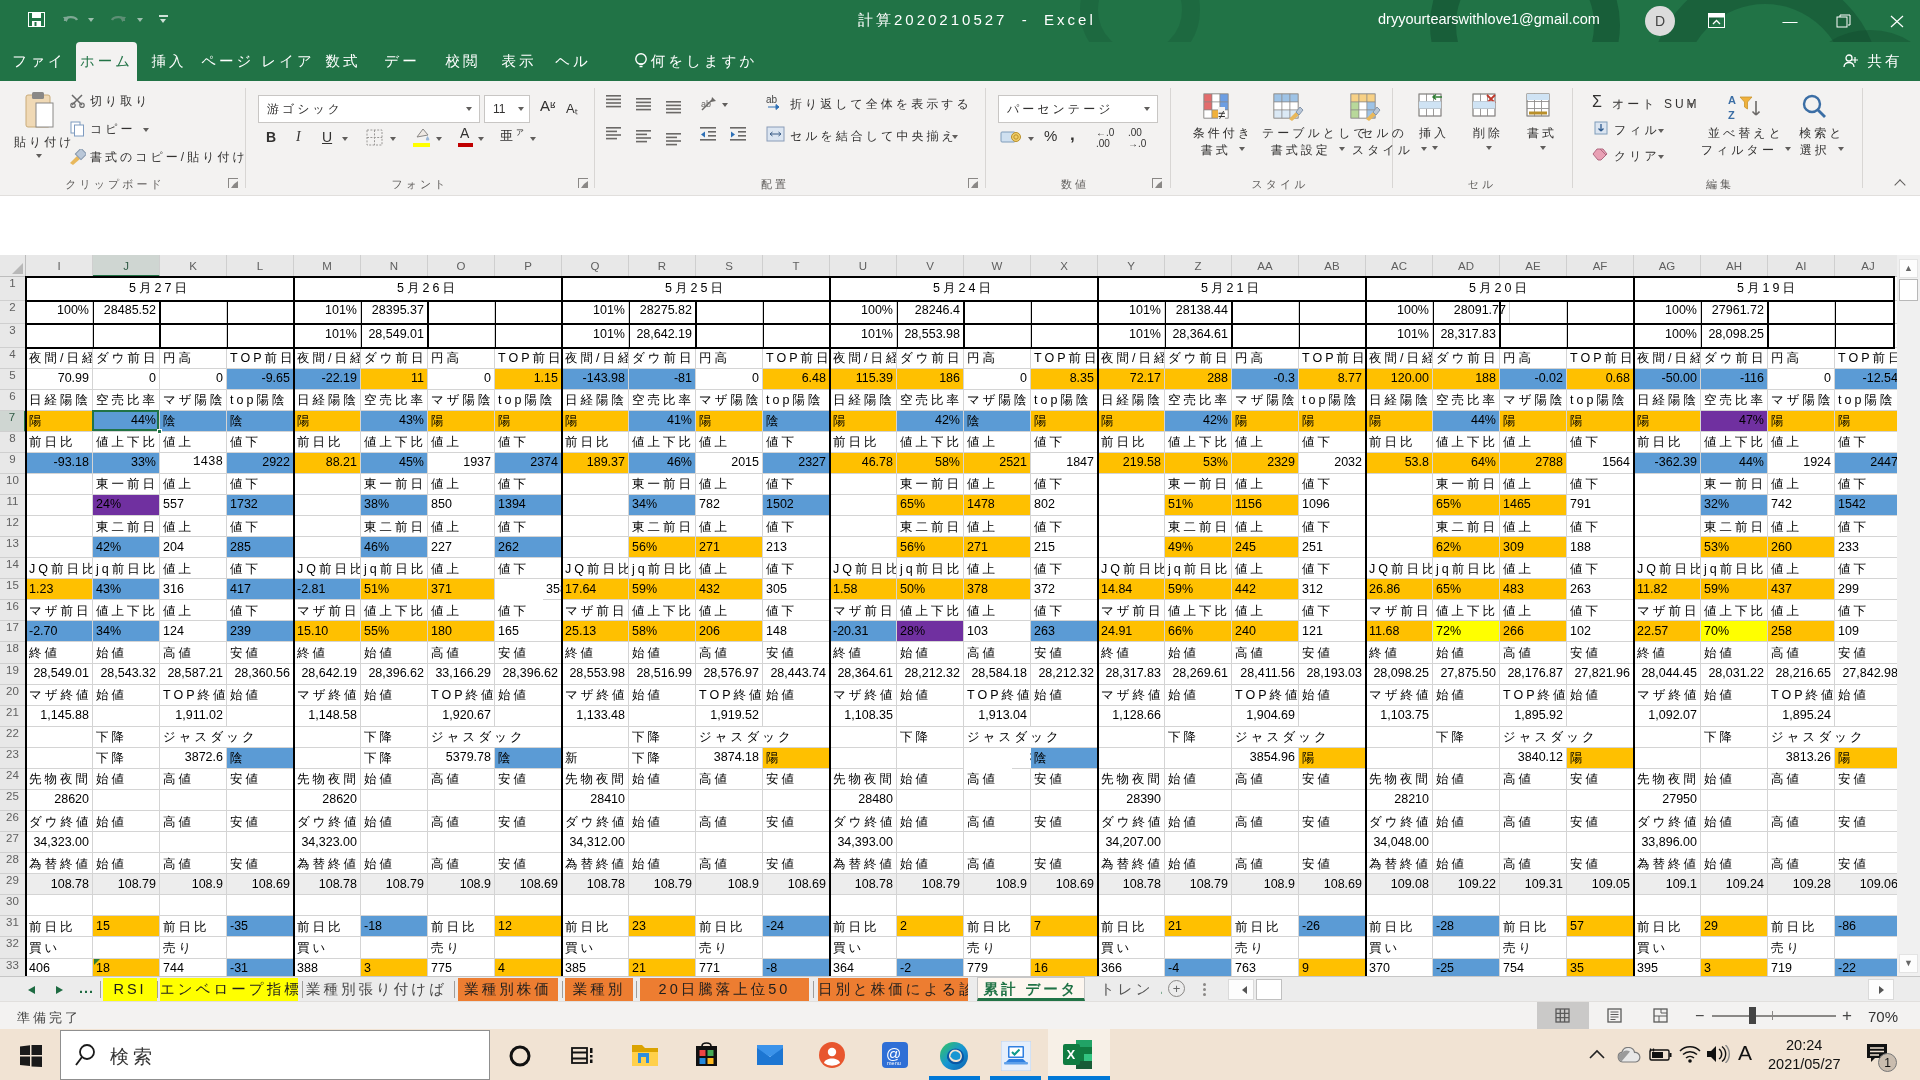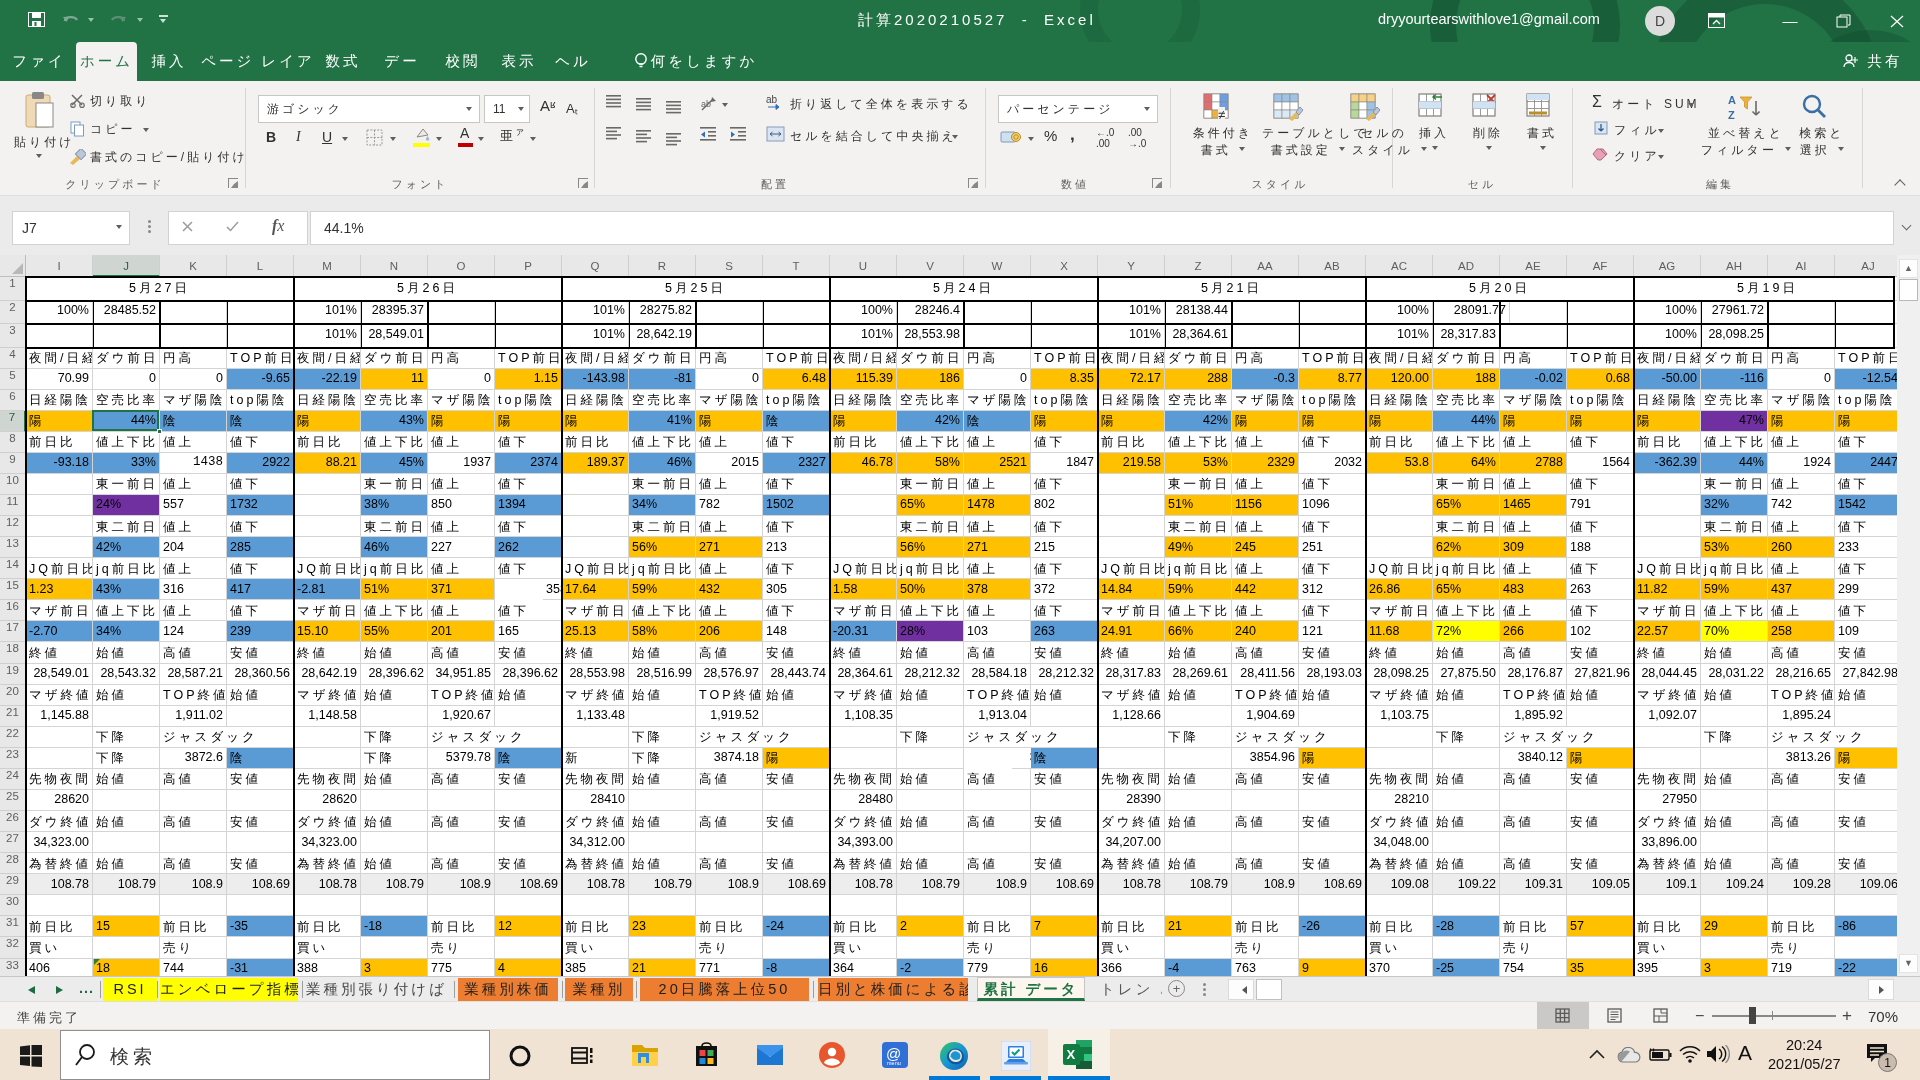--- a/index.html
+++ b/index.html
@@ -389,41 +389,20 @@
 <div class="rtxt j" style="left:1700px;top:44px;width:92px;text-align:center">並べ替えと<br>フィルター <span class="tdn"></span></div>
 <svg class="icn" style="left:1800px;top:12px" width="28" height="28" viewBox="0 0 28 28">
         <circle cx="12" cy="11" r="8" fill="none" stroke="#3b6ea5" stroke-width="2.4"></circle>
         <path d="M18 17 l7 7" stroke="#3b6ea5" stroke-width="2.8"></path>
       </svg>
 <div class="rtxt j" style="left:1792px;top:44px;width:60px;text-align:center">検索と<br>選択 <span class="tdn"></span></div>
 <div class="glab j" style="left:1680px;width:80px">編集</div>
 <div style="position:absolute;left:1896px;top:100px;width:8px;height:8px;border-left:1.5px solid #605e5c;border-top:1.5px solid #605e5c;transform:rotate(45deg)"></div>
 </div>
 
-<div id="fbar">
- <div class="fwhite" style="left:12px;width:118px"></div>
- <div class="rtxt" style="left:22px;top:24px;font-size:14px">J7</div>
- <div class="dar" style="left:116px;top:29px"></div>
- <div class="vdots" style="left:148px;top:24px">
-        <i></i>
-        <i></i>
-        <i></i>
-      </div>
- <div class="fwhite" style="left:168px;width:140px"></div>
- <svg style="position:absolute;left:182px;top:25px" width="11" height="11" viewBox="0 0 11 11">
-        <path d="M1 1 L10 10 M10 1 L1 10" stroke="#9b9b9b" stroke-width="1.5"></path>
-      </svg>
- <svg style="position:absolute;left:226px;top:25px" width="13" height="11" viewBox="0 0 13 11">
-        <path d="M1 6 L4.5 9.5 L12 1" stroke="#9b9b9b" stroke-width="1.5" fill="none"></path>
-      </svg>
- <div style="position:absolute;left:272px;top:21px;color:#555;font-size:16px;font-style:italic;font-family:'Liberation Serif',serif"><b><i>f</i></b><i>x</i></div>
- <div class="fwhite" style="left:310px;width:1584px"></div>
- <div class="rtxt" style="left:324px;top:24px;font-size:14px">44.1%</div>
- <div style="position:absolute;left:1903px;top:26px;width:7px;height:7px;border-left:1.5px solid #666;border-bottom:1.5px solid #666;transform:rotate(-45deg)"></div>
-</div>
 
 <div id="sheet">
 <div class="c j ctr" style="left:26px;top:22px;width:268px;height:23.5px;">5月27日</div>
 <div class="c r" style="left:26px;top:45.5px;width:67px;height:23.5px;">100%</div>
 <div class="c r" style="left:93px;top:45.5px;width:67px;height:23.5px;">28485.52</div>
 <div class="c" style="left:160px;top:45.5px;width:67px;height:23.5px;"></div>
 <div class="c" style="left:227px;top:45.5px;width:67px;height:23.5px;"></div>
 <div class="c" style="left:26px;top:69px;width:67px;height:23.5px;"></div>
 <div class="c" style="left:93px;top:69px;width:67px;height:23.5px;"></div>
 <div class="c" style="left:160px;top:69px;width:67px;height:23.5px;"></div>
@@ -604,29 +583,29 @@
 <div class="c fb" style="left:294px;top:324.27px;width:67px;height:21.07px;">-2.81</div>
 <div class="c fo" style="left:361px;top:324.27px;width:67px;height:21.07px;">51%</div>
 <div class="c fo" style="left:428px;top:324.27px;width:67px;height:21.07px;">371</div>
 <div class="c" style="left:495px;top:324.27px;width:75px;height:21.07px;margin-left:48px;">358</div>
 <div class="c j" style="left:294px;top:345.34px;width:67px;height:21.07px;">マザ前日比</div>
 <div class="c j" style="left:361px;top:345.34px;width:67px;height:21.07px;">値上下比</div>
 <div class="c j" style="left:428px;top:345.34px;width:67px;height:21.07px;">値上</div>
 <div class="c j" style="left:495px;top:345.34px;width:67px;height:21.07px;">値下</div>
 <div class="c fo" style="left:294px;top:366.41px;width:67px;height:21.07px;">15.10</div>
 <div class="c fo" style="left:361px;top:366.41px;width:67px;height:21.07px;">55%</div>
-<div class="c fo" style="left:428px;top:366.41px;width:67px;height:21.07px;">201</div>
+<div class="c fo" style="left:428px;top:366.41px;width:67px;height:21.07px;">180</div>
 <div class="c" style="left:495px;top:366.41px;width:67px;height:21.07px;">165</div>
 <div class="c j" style="left:294px;top:387.48px;width:67px;height:21.07px;">終値</div>
 <div class="c j" style="left:361px;top:387.48px;width:67px;height:21.07px;">始値</div>
 <div class="c j" style="left:428px;top:387.48px;width:67px;height:21.07px;">高値</div>
 <div class="c j" style="left:495px;top:387.48px;width:67px;height:21.07px;">安値</div>
 <div class="c r" style="left:294px;top:408.55px;width:67px;height:21.07px;">28,642.19</div>
 <div class="c r" style="left:361px;top:408.55px;width:67px;height:21.07px;">28,396.62</div>
-<div class="c r" style="left:428px;top:408.55px;width:67px;height:21.07px;">34,951.85</div>
+<div class="c r" style="left:428px;top:408.55px;width:67px;height:21.07px;">33,166.29</div>
 <div class="c r" style="left:495px;top:408.55px;width:67px;height:21.07px;">28,396.62</div>
 <div class="c j" style="left:294px;top:429.62px;width:67px;height:21.07px;">マザ終値</div>
 <div class="c j" style="left:361px;top:429.62px;width:67px;height:21.07px;">始値</div>
 <div class="c j" style="left:428px;top:429.62px;width:67px;height:21.07px;">TOP終値</div>
 <div class="c j" style="left:495px;top:429.62px;width:67px;height:21.07px;">始値</div>
 <div class="c r" style="left:294px;top:450.69px;width:67px;height:21.07px;">1,148.58</div>
 <div class="c" style="left:361px;top:450.69px;width:67px;height:21.07px;"></div>
 <div class="c r" style="left:428px;top:450.69px;width:67px;height:21.07px;">1,920.67</div>
 <div class="c" style="left:495px;top:450.69px;width:67px;height:21.07px;"></div>
 <div class="c" style="left:294px;top:471.76px;width:67px;height:21.07px;"></div>

